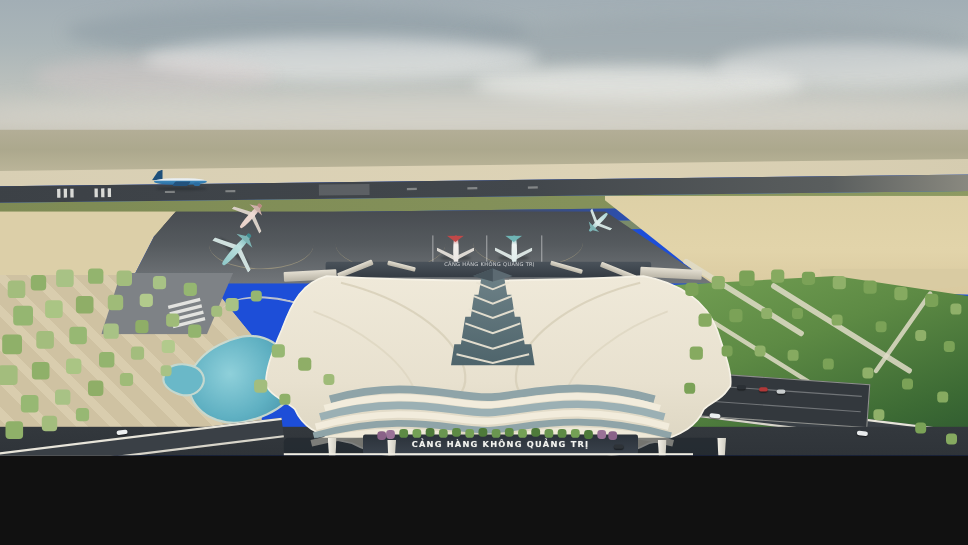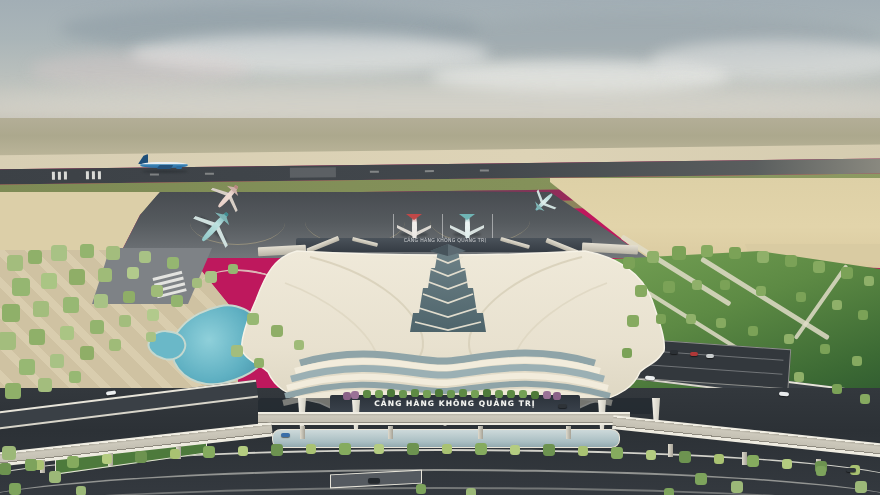--- a/index.html
+++ b/index.html
@@ -1,17 +1,17 @@
 <!DOCTYPE html>
 <html><head>
 <meta charset="utf-8">
 <style>
   html,body{margin:0;padding:0;background:#111;}
-  #scene{position:relative;width:880px;height:495px;overflow:hidden;
-    font-family:"DejaVu Sans","Liberation Sans",sans-serif;background:#be185d;}
+  #scene{position:relative;width:880px;height:414px;overflow:hidden;
+    font-family:"DejaVu Sans","Liberation Sans",sans-serif;background:#1d4ed8;}
   .abs{position:absolute;}
   
   #sky{left:0;top:0;width:880px;height:130px;
     background:linear-gradient(180deg,#a2aeb5 0%,#aab5b8 30%,#bcc1bd 62%,#c9c7bd 85%,#c6c2b4 100%);}
   .cloud{border-radius:50%;filter:blur(7px);}
   
   #farfield{left:0;top:118px;width:880px;height:40px;
     background:linear-gradient(180deg,#b3ae97 0%,#aca88d 45%,#bcb69a 100%);}
   #airside{left:-10px;top:150px;width:900px;height:58px;transform:rotate(-0.7deg);}
   #strip-sand{left:0;top:0;width:900px;height:14px;background:linear-gradient(90deg,#d8cfb4,#ddd3b6 60%,#d5ccb0);}

